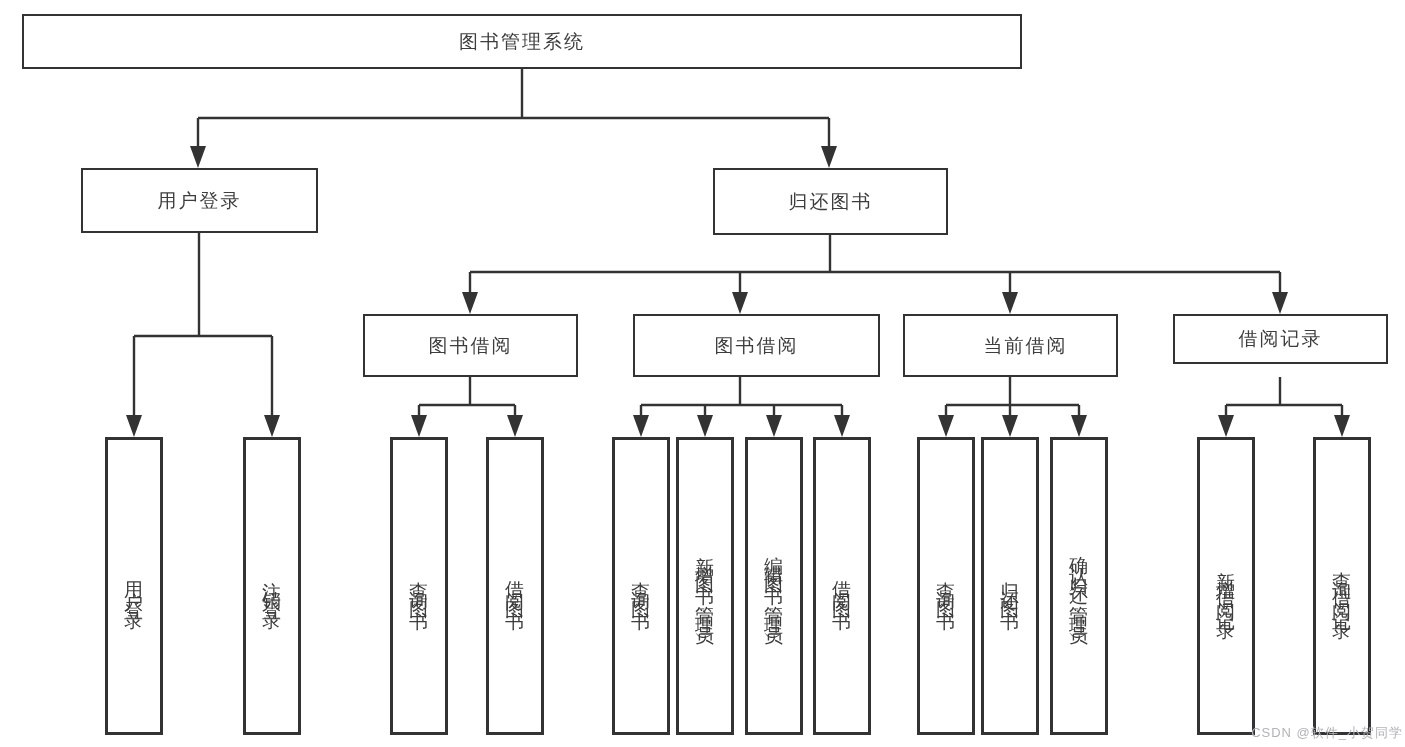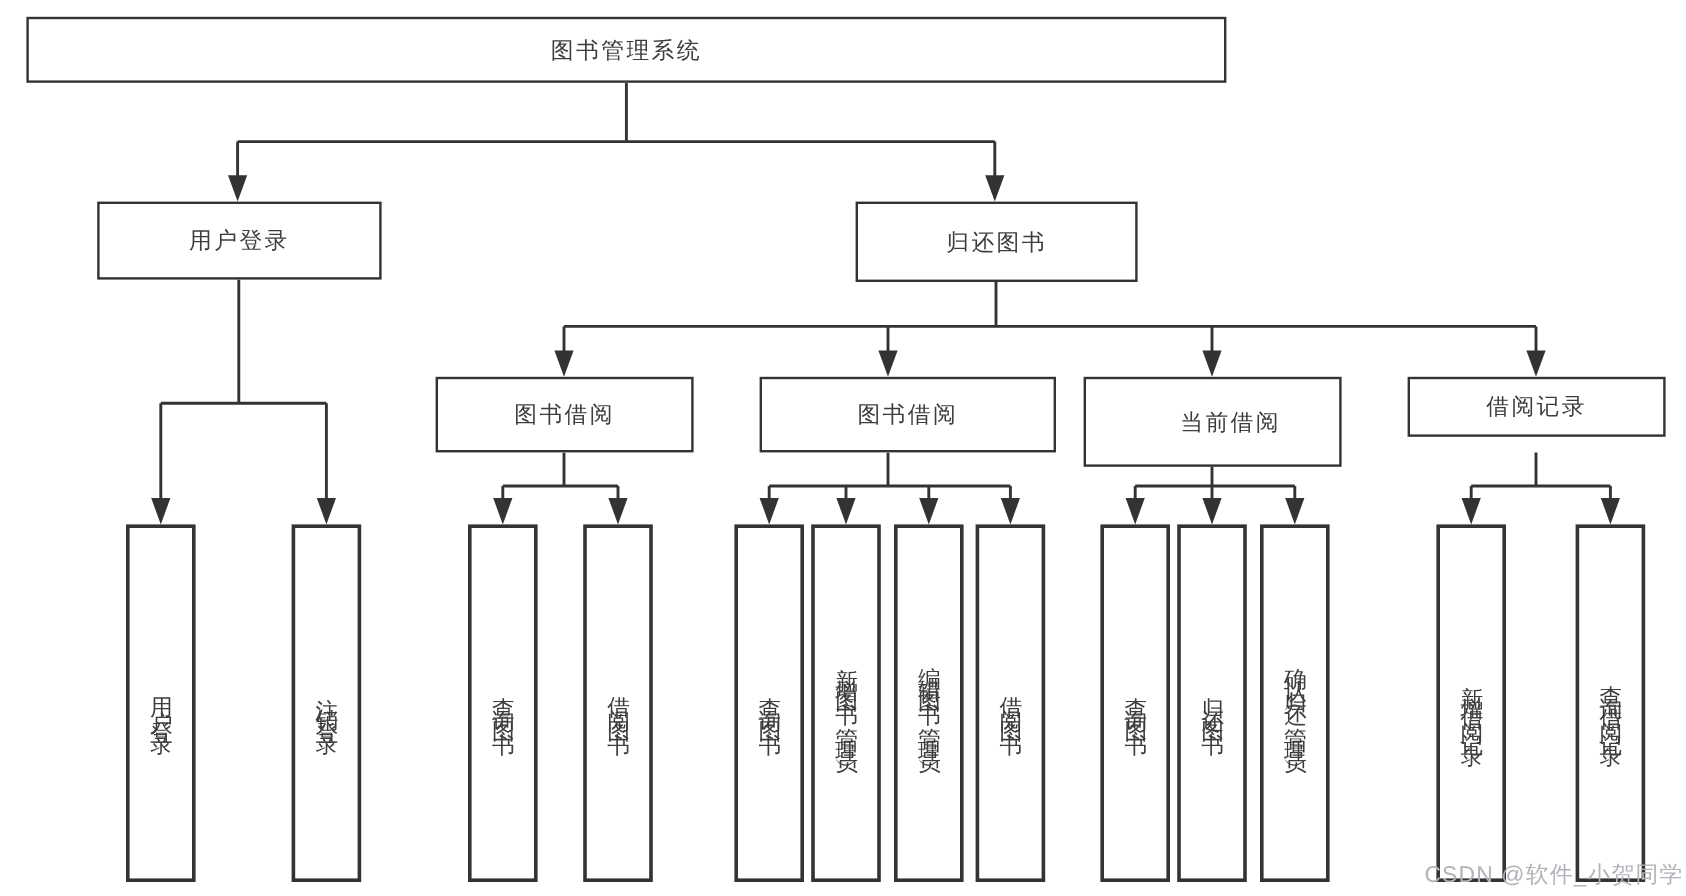--- a/index.html
+++ b/index.html
@@ -37,41 +37,41 @@
     letter-spacing: 10px;
     line-height: 1;
     white-space: normal;
   }
   
   .n-root   { left: 22px;   top: 14px;  width: 1000px; height: 55px; }
   .n-l2-a   { left: 81px;   top: 168px; width: 237px;  height: 65px; }
   .n-l2-b   { left: 713px;  top: 168px; width: 235px;  height: 67px; }
   .n-l3-a   { left: 363px;  top: 314px; width: 215px;  height: 63px; }
   .n-l3-b   { left: 633px;  top: 314px; width: 247px;  height: 63px; }
-  .n-l3-c   { left: 903px;  top: 314px; width: 215px;  height: 75px; padding-left: 30px; }
+  .n-l3-c   { left: 903px;  top: 314px; width: 215px;  height: 63px; padding-left: 30px; }
   .n-l3-d   { left: 1173px; top: 314px; width: 215px;  height: 50px; }
   .leaf     { top: 437px;   width: 58px; height: 298px; }
   .n-lf-01  { left: 105px;  }
   .n-lf-02  { left: 243px;  }
   .n-lf-03  { left: 390px;  }
   .n-lf-04  { left: 486px;  }
   .n-lf-05  { left: 612px;  }
   .n-lf-06  { left: 676px;  }
   .n-lf-07  { left: 745px;  }
   .n-lf-08  { left: 813px;  }
   .n-lf-09  { left: 917px;  }
   .n-lf-10  { left: 981px;  }
   .n-lf-11  { left: 1050px; }
   .n-lf-12  { left: 1197px; }
   .n-lf-13  { left: 1313px; }
   .watermark {
     position: absolute;
     right: 2px;
     bottom: 5px;
-    font-size: 19px;
+    font-size: 13px;
     color: #b0b3b8;
     letter-spacing: 1px;
   }
   svg path { stroke: #333333; stroke-width: 2.4; fill: none; }
   svg polygon { fill: #333333; stroke: none; }
 </style>
 </head>
 <body>
 
 <div id="canvas">

